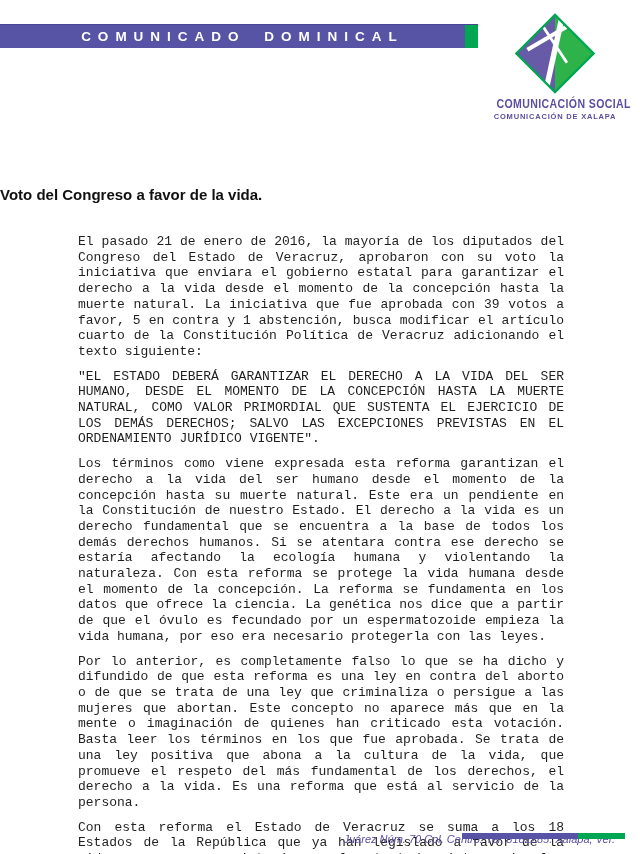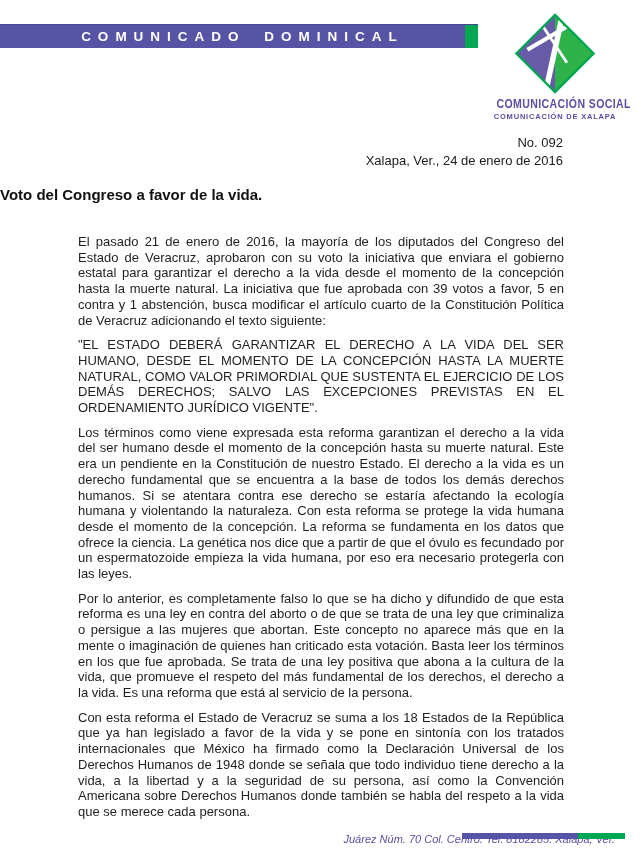--- a/index.html
+++ b/index.html
@@ -92,21 +92,21 @@
   
   .body-text {
     position: absolute;
     left: 78px; top: 234px;
     width: 486px;
     font-size: 13px;
     line-height: 15.7px;
     text-align: justify;
     color: #1f1f1f;
   }
-  .body-text p { margin-bottom: 9px; }
+  .body-text p { margin-bottom: 9px; font-family: Liberation Mono, monospace; }
 
   
   .footer-address {
     position: absolute;
     left: 0; top: 833px;
     width: 615px;
     text-align: right;
     font-size: 11px;
     color: #5b4ea1;
     font-style: italic;
@@ -141,24 +141,20 @@
       <line x1="30" y1="16" x2="63" y2="66" stroke="#ffffff" stroke-width="3"></line>
 
       <polygon points="50,14 92,56 50,98 8,56" fill="none" stroke="#00a651" stroke-width="2.5"></polygon>
 
       <text x="56" y="86" transform="rotate(-45 68 78)" fill="#ffffff" font-size="7" font-weight="bold" letter-spacing="1" font-family="Liberation Sans, sans-serif">OFICINA DE</text>
     </svg>
     <div class="logo-caption1">COMUNICACIÓN SOCIAL</div>
     <div class="logo-caption2">COMUNICACIÓN DE XALAPA</div>
   </div>
 
-  <div class="meta">
-    <div>No. 092</div>
-    <div>Xalapa, Ver., 24 de enero de 2016</div>
-  </div>
 
   <h1 class="doc-title">Voto del Congreso a favor de la vida.</h1>
 
   <main class="body-text">
     <p>El pasado 21 de enero de 2016, la mayoría de los diputados del Congreso del Estado de Veracruz, aprobaron con su voto la iniciativa que enviara el gobierno estatal para garantizar el derecho a la vida desde el momento de la concepción hasta la muerte natural. La iniciativa que fue aprobada con 39 votos a favor, 5 en contra y 1 abstención, busca modificar el artículo cuarto de la Constitución Política de Veracruz adicionando el texto siguiente:</p>
     <p>"EL ESTADO DEBERÁ GARANTIZAR EL DERECHO A LA VIDA DEL SER HUMANO, DESDE EL MOMENTO DE LA CONCEPCIÓN HASTA LA MUERTE NATURAL, COMO VALOR PRIMORDIAL QUE SUSTENTA EL EJERCICIO DE LOS DEMÁS DERECHOS; SALVO LAS EXCEPCIONES PREVISTAS EN EL ORDENAMIENTO JURÍDICO VIGENTE".</p>
     <p>Los términos como viene expresada esta reforma garantizan el derecho a la vida del ser humano desde el momento de la concepción hasta su muerte natural. Este era un pendiente en la Constitución de nuestro Estado. El derecho a la vida es un derecho fundamental que se encuentra a la base de todos los demás derechos humanos. Si se atentara contra ese derecho se estaría afectando la ecología humana y violentando la naturaleza. Con esta reforma se protege la vida humana desde el momento de la concepción. La reforma se fundamenta en los datos que ofrece la ciencia. La genética nos dice que a partir de que el óvulo es fecundado por un espermatozoide empieza la vida humana, por eso era necesario protegerla con las leyes.</p>
     <p>Por lo anterior, es completamente falso lo que se ha dicho y difundido de que esta reforma es una ley en contra del aborto o de que se trata de una ley que criminaliza o persigue a las mujeres que abortan. Este concepto no aparece más que en la mente o imaginación de quienes han criticado esta votación. Basta leer los términos en los que fue aprobada. Se trata de una ley positiva que abona a la cultura de la vida, que promueve el respeto del más fundamental de los derechos, el derecho a la vida. Es una reforma que está al servicio de la persona.</p>
     <p>Con esta reforma el Estado de Veracruz se suma a los 18 Estados de la República que ya han legislado a favor de la vida y se pone en sintonía con los tratados internacionales que México ha firmado como la Declaración Universal de los Derechos Humanos de 1948 donde se señala que todo individuo tiene derecho a la vida, a la libertad y a la seguridad de su persona, así como la Convención Americana sobre Derechos Humanos donde también se habla del respeto a la vida que se merece cada persona.</p>
   </main>

